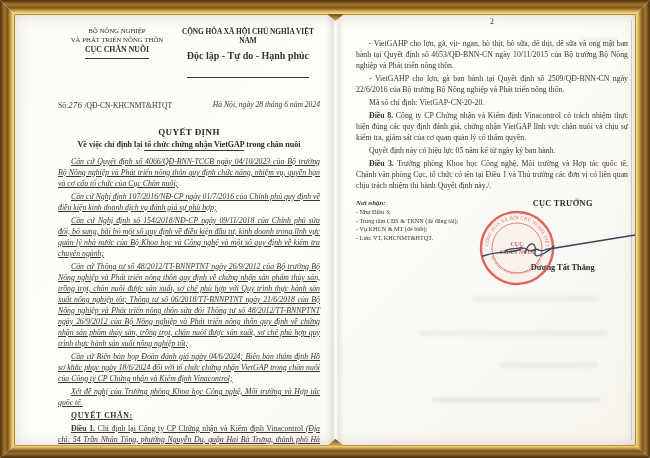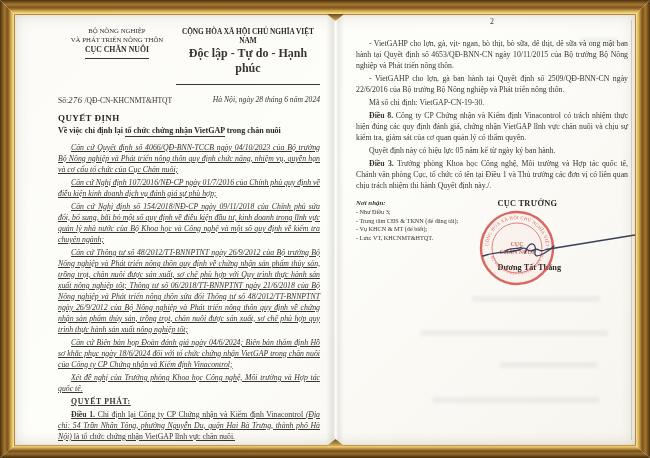--- a/index.html
+++ b/index.html
@@ -39,36 +39,36 @@
   .italic{font-style:italic;}
   .bold{font-weight:bold;}
   .u{border-bottom:.9px solid #3a352e;padding-bottom:1.5px;}
   
   .page-left{left:58px;top:27px;width:262px;}
   .hdr{display:flex;}
   .h-org{width:45%;text-align:center;font-size:6.8px;line-height:8.8px;color:#33302b;}
   .h-nat{width:55%;text-align:center;}
   .dept{display:inline-block;font-weight:bold;font-size:7.8px;margin-top:1px;border-bottom:.9px solid #3a352e;padding-bottom:4px;}
   .nat{font-weight:bold;font-size:7.3px;line-height:9px;color:#2c2925;}
-  .motto{display:inline-block;font-weight:bold;font-size:12px;margin-top:1px;border-bottom:.9px solid #3a352e;padding-bottom:8px;}
-  .numrow{display:flex;justify-content:space-between;margin-top:10px;font-size:7.6px;}
+  .motto{display:inline-block;font-weight:bold;font-size:10px;margin-top:1px;border-bottom:.9px solid #3a352e;padding-bottom:16px;}
+  .numrow{display:flex;justify-content:space-between;margin-top:22px;font-size:7.6px;}
   .handnum{font-style:italic;font-size:8.6px;letter-spacing:.5px;}
-  .titleblock{margin-top:8px;}
+  .titleblock{margin-top:17px;text-align:center;}
   .doc-title{font-weight:bold;font-size:9px;letter-spacing:.4px;color:#2c2925;}
   .doc-subject{font-weight:bold;font-size:8px;margin-top:2.5px;color:#2c2925;}
   .authority{font-weight:bold;font-size:8.5px;margin-top:10px;letter-spacing:.2px;color:#2c2925;}
   .bodytext{margin-top:7px;text-decoration:underline;}
   .decision-heading{text-align:center;text-indent:0;font-weight:bold;font-size:8.6px;letter-spacing:.6px;margin:4px 0 3px;}
   
   .page-right{left:356px;top:17px;width:272px;}
   .pnum{text-align:center;font-size:7.8px;margin-bottom:12px;color:#3a352e;}
   .sign-row{display:flex;margin-top:8px;}
   .recips{width:52%;font-size:6.2px;line-height:8.4px;color:#3a352e;}
   .recips .rlabel{font-weight:bold;font-style:italic;font-size:6.9px;margin-bottom:1px;}
-  .sigcol{width:48%;position:relative;}
+  .sigcol{width:48%;position:relative;text-align:center;}
   .sig-title{font-weight:bold;font-size:8.3px;letter-spacing:.3px;color:#2c2925;}
   .sig-name{font-weight:bold;font-size:8.3px;margin-top:55px;color:#2c2925;}
   .sig-svg{position:absolute;left:-22px;top:5px;width:172px;height:100px;}
   
   .ghost{position:absolute;background:#707a86;opacity:.09;filter:blur(1.4px);border-radius:2px;z-index:2;}
 </style>
 </head>
 <body>
 
 <div class="screen">
@@ -107,32 +107,32 @@
       <div class="doc-subject"><span>Về việc chỉ định lại </span><span class="u">tổ chức chứng nhận VietGAP</span><span> trong chăn nuôi</span></div>
     </div>
 
     <div class="bodytext">
       <p class="italic">Căn cứ Quyết định số 4066/QĐ-BNN-TCCB ngày 04/10/2023 của Bộ trưởng Bộ Nông nghiệp và Phát triển nông thôn quy định chức năng, nhiệm vụ, quyền hạn và cơ cấu tổ chức của Cục Chăn nuôi;</p>
       <p class="italic">Căn cứ Nghị định 107/2016/NĐ-CP ngày 01/7/2016 của Chính phủ quy định về điều kiện kinh doanh dịch vụ đánh giá sự phù hợp;</p>
       <p class="italic">Căn cứ Nghị định số 154/2018/NĐ-CP ngày 09/11/2018 của Chính phủ sửa đổi, bổ sung, bãi bỏ một số quy định về điều kiện đầu tư, kinh doanh trong lĩnh vực quản lý nhà nước của Bộ Khoa học và Công nghệ và một số quy định về kiểm tra chuyên ngành;</p>
       <p class="italic">Căn cứ Thông tư số 48/2012/TT-BNNPTNT ngày 26/9/2012 của Bộ trưởng Bộ Nông nghiệp và Phát triển nông thôn quy định về chứng nhận sản phẩm thủy sản, trồng trọt, chăn nuôi được sản xuất, sơ chế phù hợp với Quy trình thực hành sản xuất nông nghiệp tốt; Thông tư số 06/2018/TT-BNNPTNT ngày 21/6/2018 của Bộ Nông nghiệp và Phát triển nông thôn sửa đổi Thông tư số 48/2012/TT-BNNPTNT ngày 26/9/2012 của Bộ Nông nghiệp và Phát triển nông thôn quy định về chứng nhận sản phẩm thủy sản, trồng trọt, chăn nuôi được sản xuất, sơ chế phù hợp quy trình thực hành sản xuất nông nghiệp tốt;</p>
       <p class="italic">Căn cứ Biên bản họp Đoàn đánh giá ngày 04/6/2024; Biên bản thẩm định Hồ sơ khắc phục ngày 18/6/2024 đối với tổ chức chứng nhận VietGAP trong chăn nuôi của Công ty CP Chứng nhận và Kiểm định Vinacontrol;</p>
       <p class="italic">Xét đề nghị của Trưởng phòng Khoa học Công nghệ, Môi trường và Hợp tác quốc tế.</p>
-      <p class="decision-heading">QUYẾT PHÁT:</p>
+      <p class="decision-heading">QUYẾT CHĂN:</p>
       <p><span class="bold">Điều 1.</span><span> Chỉ định lại Công ty CP Chứng nhận và Kiểm định Vinacontrol </span><span class="italic">(Địa chỉ: 54 Trần Nhân Tông, phường Nguyễn Du, quận Hai Bà Trưng, thành phố Hà Nội)</span><span> là tổ chức chứng nhận VietGAP lĩnh vực chăn nuôi.</span></p>
       <p>Biên vi chứng nhận gồm:</p>
     </div>
   </div>
 
   <div class="page page-right">
     <div class="pnum">2</div>
 
     <p>- VietGAHP cho lợn, gà, vịt- ngan, bò thịt, bò sữa, dê thịt, dê sữa và ong mật ban hành tại Quyết định số 4653/QĐ-BNN-CN ngày 10/11/2015 của Bộ trưởng Bộ Nông nghiệp và Phát triển nông thôn.</p>
     <p>- VietGAHP cho lợn, gà ban hành tại Quyết định số 2509/QĐ-BNN-CN ngày 22/6/2016 của Bộ trưởng Bộ Nông nghiệp và Phát triển nông thôn.</p>
-    <p>Mã số chỉ định: VietGAP-CN-19-30.</p>
+    <p>Mã số chỉ định: VietGAP-CN-20-20.</p>
     <p><span class="bold">Điều 8.</span><span> Công ty CP Chứng nhận và Kiểm định Vinacontrol có trách nhiệm thực hiện đúng các quy định đánh giá, chứng nhận VietGAP lĩnh vực chăn nuôi và chịu sự kiểm tra, giám sát của cơ quan quản lý có thẩm quyền.</span></p>
     <p>Quyết định này có hiệu lực 05 năm kể từ ngày ký ban hành.</p>
     <p><span class="bold">Điều 3.</span><span> Trưởng phòng Khoa học Công nghệ, Môi trường và Hợp tác quốc tế, Chánh văn phòng Cục, tổ chức có tên tại Điều 1 và Thủ trưởng các đơn vị có liên quan chịu trách nhiệm thi hành Quyết định này./.</span></p>
 
     <div class="sign-row">
       <div class="recips">
         <div class="rlabel">Nơi nhận:</div>
         <div>- Như Điều 3;</div>
         <div>- Trung tâm CĐS &amp; TKNN (để đăng tải);</div>
         <div>- Vụ KHCN &amp; MT (để biết);</div>

